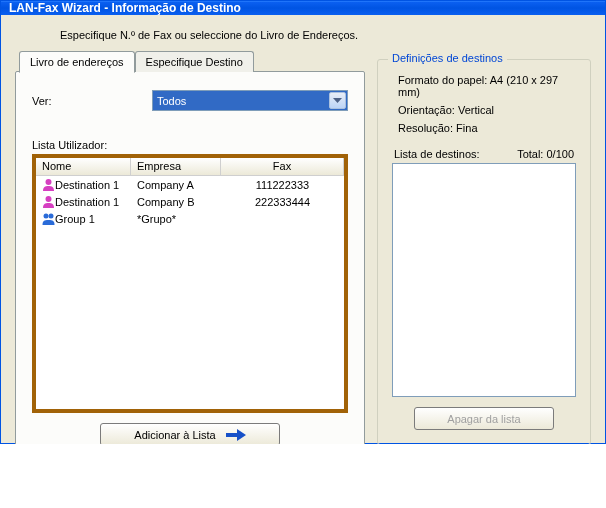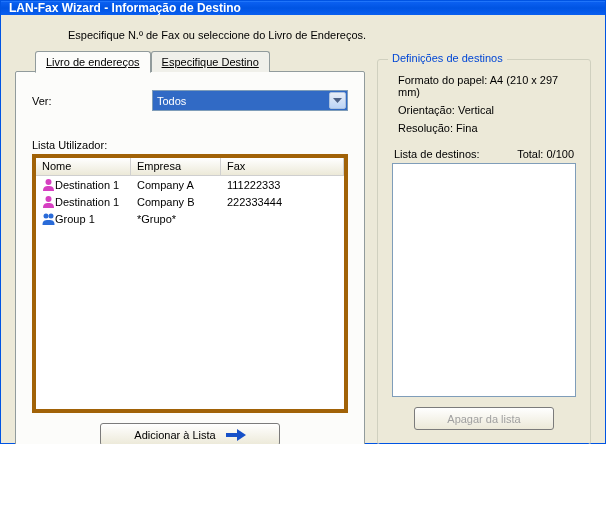--- a/index.html
+++ b/index.html
@@ -28,38 +28,37 @@
     padding: 0 8px;
   }
   .client {
     flex: 1;
     padding: 10px 14px 12px 14px;
     display: flex;
     flex-direction: column;
     position: relative;
   }
   .instruction {
-    margin: 4px 0 10px 18px;
+    margin: 4px 0 10px 10px;
     padding-left: 35px;
   }
   .main-area {
     flex: 1;
     display: flex;
     gap: 12px;
   }
   .left-pane {
     width: 350px;
     position: relative;
   }
   .tabs-row {
     display: flex;
     position: relative;
     z-index: 2;
-    margin-left: 20px;
-    text-decoration: underline;
+    margin-left: 4px;
   }
   .tab {
     padding: 4px 10px 4px 10px;
     border: 1px solid #919b9c;
     border-bottom: none;
     background: #f0f0ea;
     border-top-left-radius: 3px;
     border-top-right-radius: 3px;
     margin-right: 0px;
     position: relative;
@@ -145,21 +144,21 @@
     align-items: center;
   }
   .lv-cell {
     padding: 1px 6px;
     overflow: hidden;
     white-space: nowrap;
   }
   .lv-cell.name { display:flex; align-items:center; }
   .col-name { width: 95px; }
   .col-company { width: 90px; }
-  .col-fax { flex:1; }
+  .col-fax { flex:1;text-align:center; }
   .person-icon, .group-icon {
     width: 13px; height: 13px; flex-shrink:0;
   }
   .add-row {
     margin-top: 10px;
     display: flex;
     justify-content: center;
   }
   .btn {
     height: 23px;

